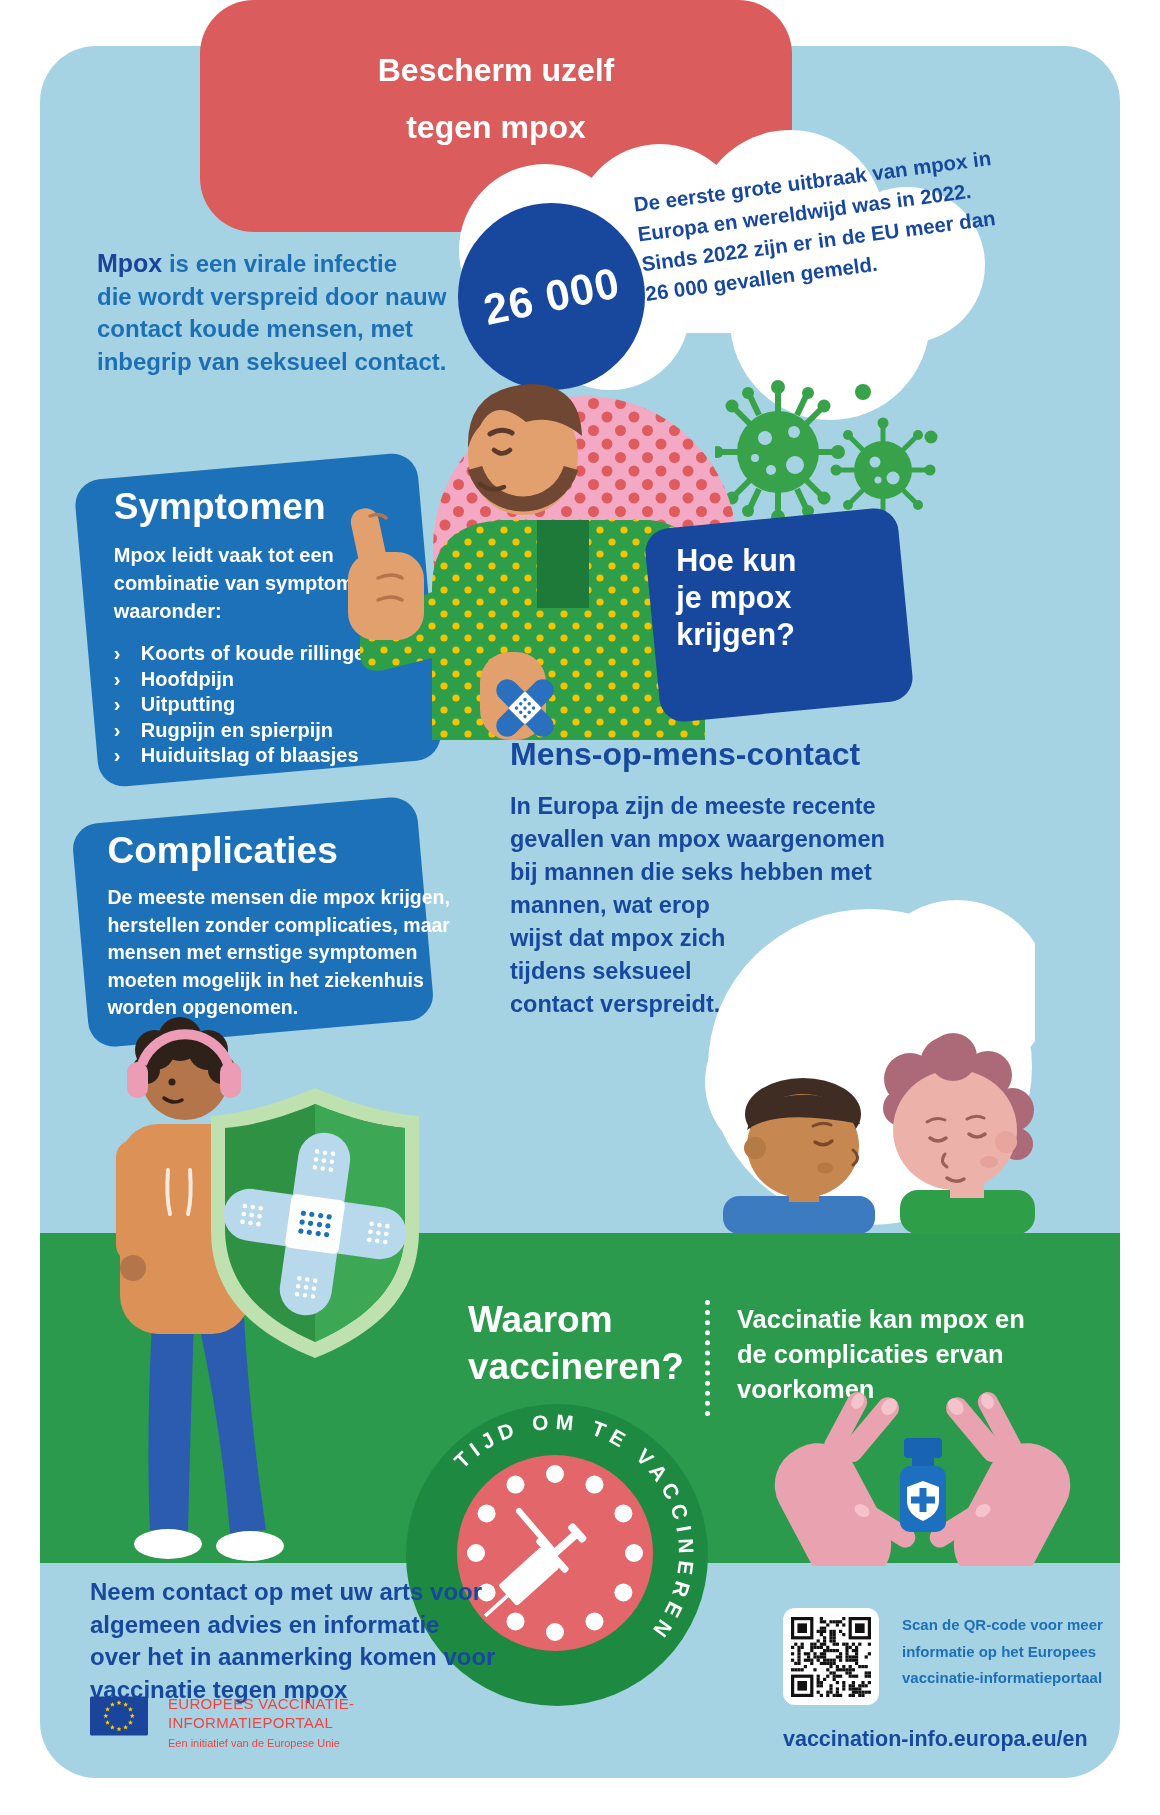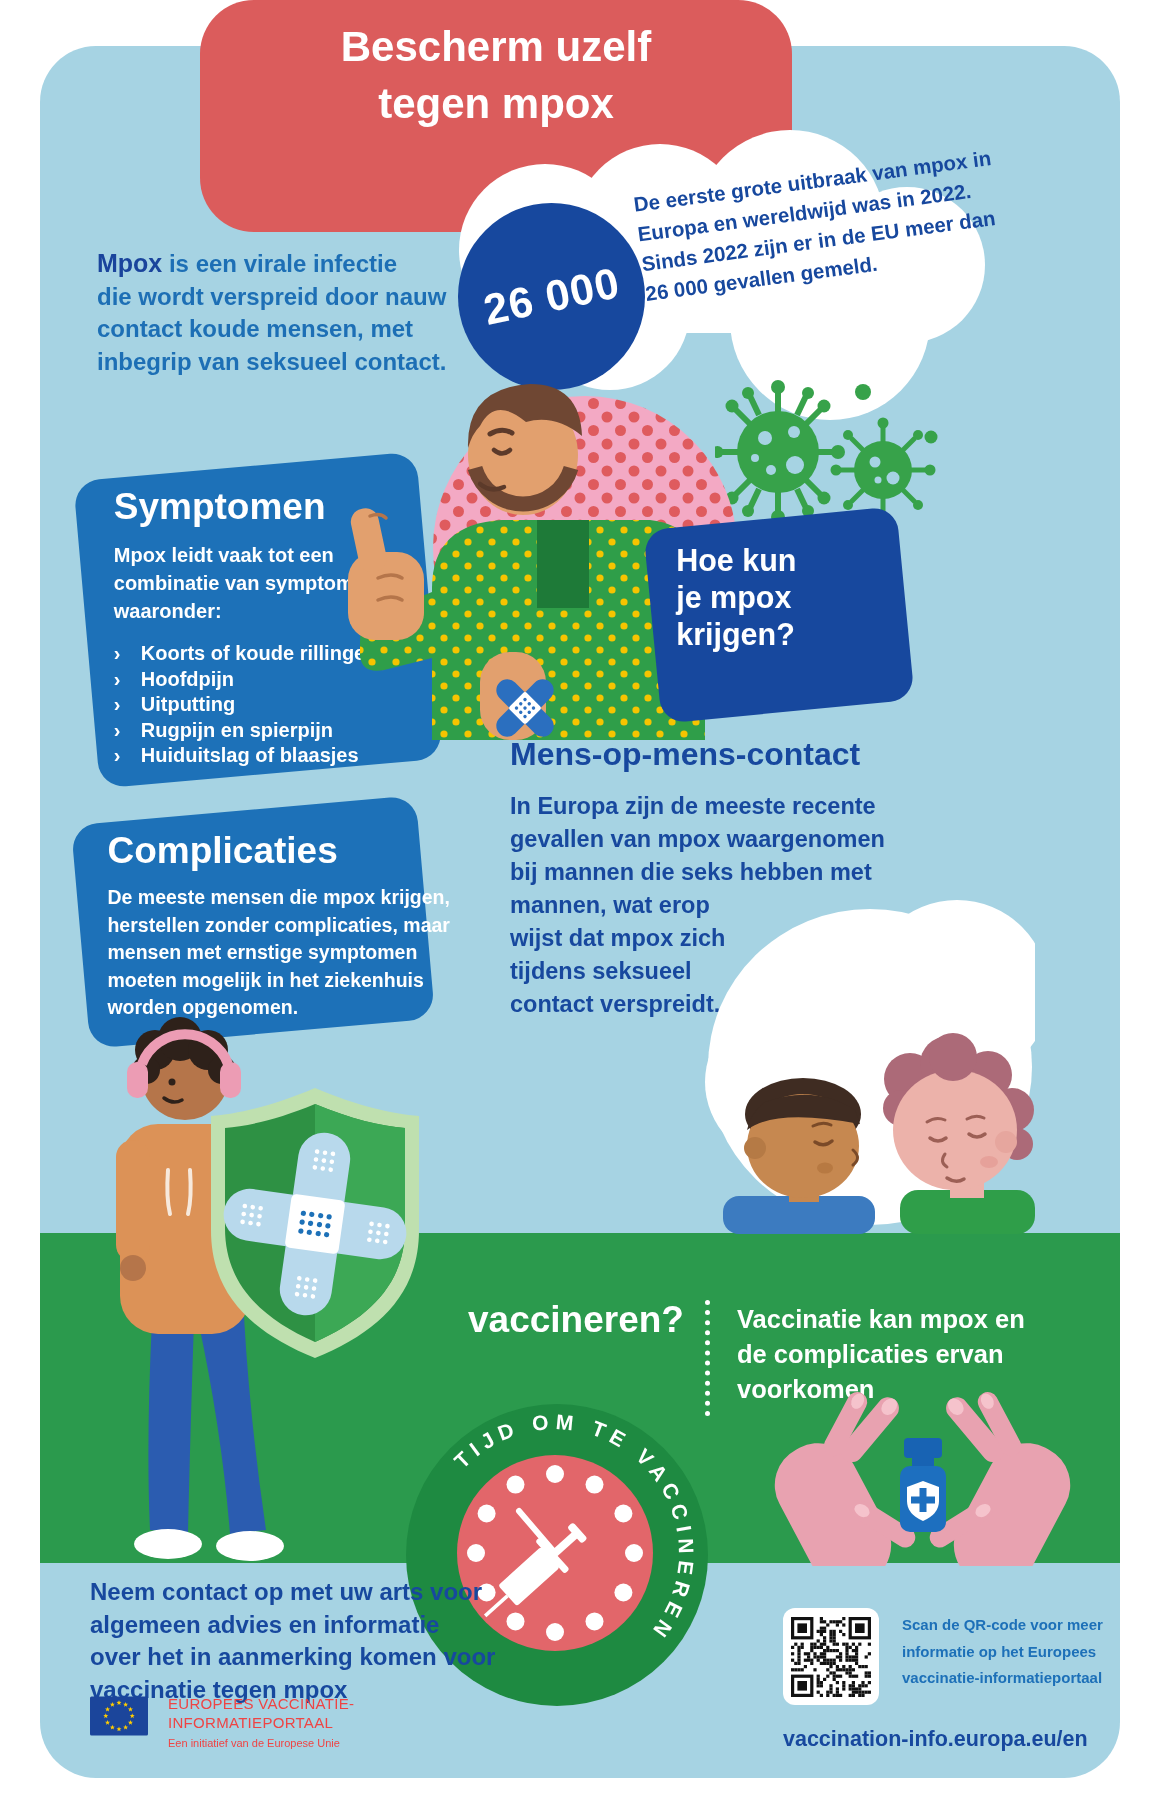--- a/index.html
+++ b/index.html
@@ -4,21 +4,21 @@
 <style>
   html,body{margin:0;padding:0;background:#fff;}
   body{font-family:"Liberation Sans","DejaVu Sans",sans-serif;}
   .page{position:relative;width:1160px;height:1815px;background:#fff;overflow:hidden;}
   .abs{position:absolute;}
   
   .panel{left:40px;top:46px;width:1080px;height:1732px;background:#A6D3E3;border-radius:56px;overflow:hidden;}
   .green-band{position:absolute;left:0;top:1187px;width:1080px;height:330px;background:#2B9A4D;}
   
   .title-block{left:200px;top:0;width:592px;height:232px;background:#DB5C5C;border-radius:54px;}
-  .title-block .tl{padding-top:18px;text-align:center;color:#fff;font-size:42px;line-height:57px;font-weight:700;}
+  .title-block .tl{padding-top:42px;text-align:center;color:#fff;font-size:32px;line-height:57px;font-weight:700;}
   
   .stat-circle{left:458px;top:203px;width:187px;height:187px;border-radius:50%;background:#17489E;display:flex;align-items:center;justify-content:center;}
   .stat-circle span{color:#fff;font-size:43px;font-weight:700;transform:rotate(-12deg);letter-spacing:1px;}
   .cloud-note{left:632px;top:190px;width:345px;transform:rotate(-7.5deg);transform-origin:0 0;color:#17489E;font-size:20.5px;line-height:30px;font-weight:700;}
   .cloud-note div{white-space:nowrap;}
   
   .intro{left:97px;top:247px;width:330px;color:#1D6FB5;font-size:24px;line-height:32.5px;font-weight:700;}
   .intro b{color:#1A449C;font-size:25px;}
   .intro div{white-space:nowrap;}
   
@@ -341,20 +341,21 @@
       <path d="M42,258 Q70,236 155,252 L150,238 Q110,212 60,230 Q46,240 42,258 Z" fill="#3F2C22"></path>
       <circle cx="50" cy="276" r="11" fill="#B57A45"></circle>
       <path d="M110,270 q9,6 17,-1" stroke="#7A4A28" stroke-width="3.5" fill="none" stroke-linecap="round"></path>
       <path d="M108,254 q10,-5 18,-1" stroke="#7A4A28" stroke-width="3" fill="none" stroke-linecap="round"></path>
       <path d="M148,278 q9,8 0,15" stroke="#7A4A28" stroke-width="3" fill="none" stroke-linecap="round"></path>
       <ellipse cx="120" cy="296" rx="8" ry="5.5" fill="#AD6F38" opacity=".6"></ellipse>
     </g>
   </svg>
 
   <div class="abs why-title">
+      <div>Waarom</div>
       <div>vaccineren?</div>
     </div>
   <div class="abs dot-divider"></div>
   <div class="abs benefit">
       <div>Vaccinatie kan mpox en</div>
       <div>de complicaties ervan</div>
       <div>voorkomen</div>
     </div>
 
   <svg class="abs" style="left:80px;top:1012px;" width="235" height="558" viewBox="0 0 235 558">

